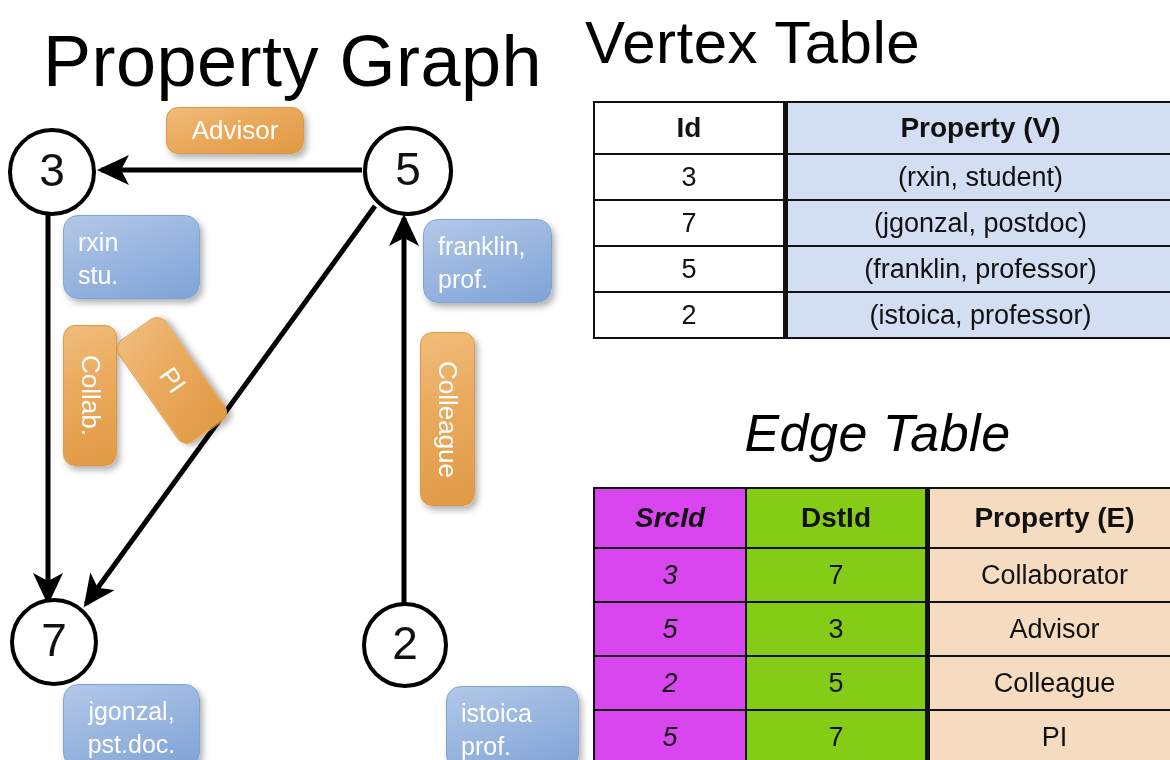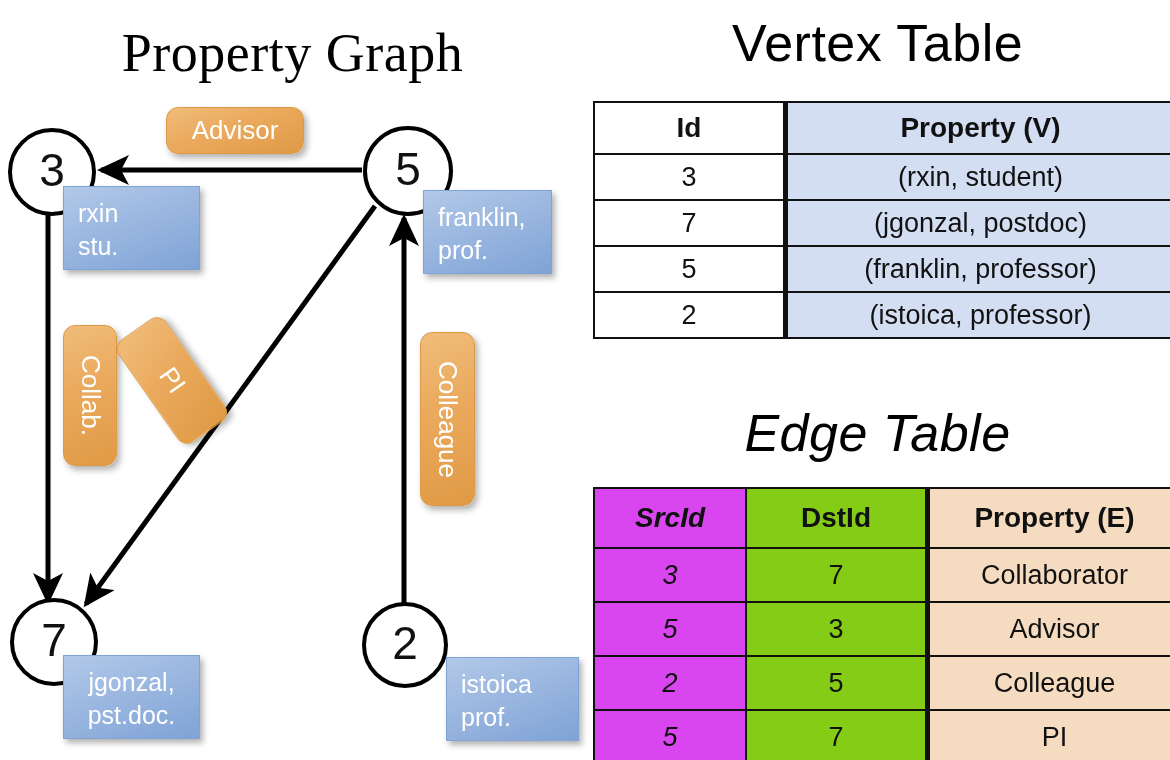--- a/index.html
+++ b/index.html
@@ -14,52 +14,53 @@
 
   
   .title{
     position:absolute;
     font-family:"Liberation Sans","DejaVu Sans",sans-serif;
     font-weight:300;
     color:#000;
     white-space:nowrap;
     letter-spacing:.5px;
   }
-  #title-property-graph{left:0;top:18px;width:585px;text-align:center;font-size:54px;line-height:70px;font-family:Liberation Serif, serif;}
-  #title-vertex-table{left:585px;top:8px;width:585px;text-align:center;font-size:52px;line-height:70px;}
+  #title-property-graph{left:0;top:26px;width:585px;text-align:center;font-size:72px;line-height:70px;}
+  #title-vertex-table{left:585px;top:8px;width:585px;text-align:left;font-size:60px;line-height:70px;}
   #title-edge-table{left:585px;top:398px;width:585px;text-align:center;font-size:52px;line-height:70px;font-style:italic;}
 
   
   #graph-canvas{position:absolute;left:0;top:0;width:585px;height:760px;}
 
   .node-circle{
     position:absolute;
     border:4px solid #000;
     border-radius:50%;
     background:#fff;
     box-sizing:border-box;
     display:flex;align-items:center;justify-content:center;
     font-size:46px;font-weight:300;color:#111;
     font-family:"Liberation Sans","DejaVu Sans",sans-serif;
     z-index:6;
   }
   .node-circle span{display:block;line-height:1;transform:translateY(-2px);}
 
   .prop-box{
     position:absolute;
-    border-radius:0;
+    border-radius:15px;
     color:#fff;
     box-sizing:border-box;
     z-index:7;
     box-shadow:3px 4px 6px rgba(0,0,0,.30);
     padding:10px 14px;
     font-size:25px;
     line-height:33px;
     font-weight:300;
     font-family:"Liberation Sans","DejaVu Sans",sans-serif;
+    margin-top:29px;
   }
   .prop-box.blue{
     background:linear-gradient(160deg,#b2c8e8 0%,#a0bbe2 35%,#7fa3d6 100%);
     border:1px solid #7fa3d6;
   }
   .edge-label{
     position:absolute;
     border-radius:12px;
     color:#fff;
     box-sizing:border-box;

